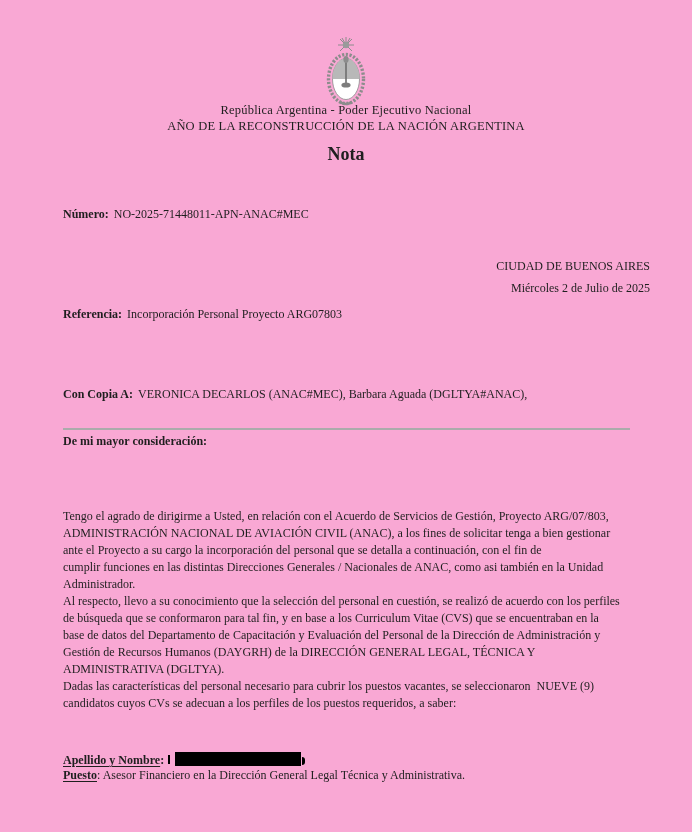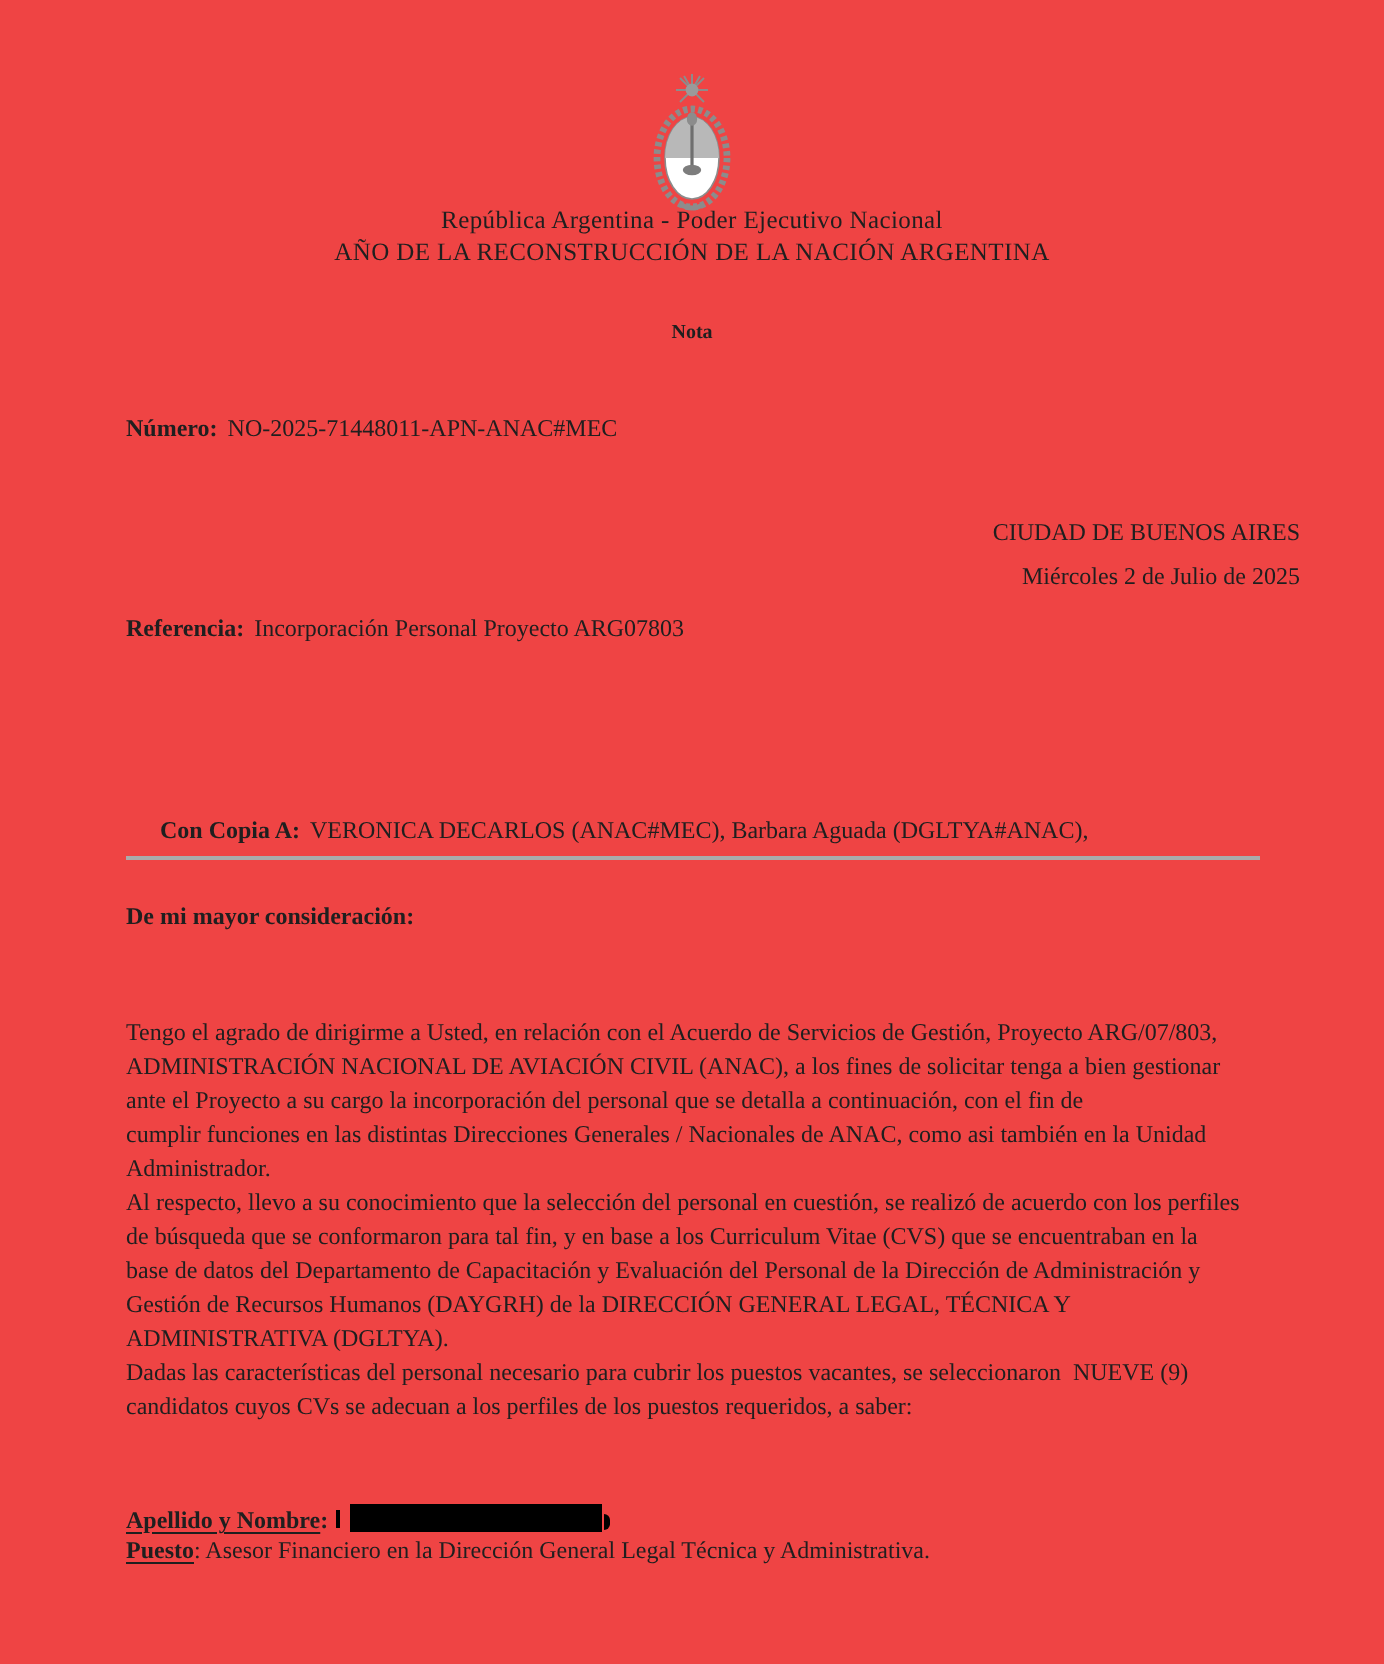--- a/index.html
+++ b/index.html
@@ -1,42 +1,42 @@
 <!DOCTYPE html>
 <html><head>
 <meta charset="utf-8">
 <style>
   html, body { margin: 0; padding: 0; background: #ffffff; }
   .page {
     position: relative;
     width: 692px;
     height: 832px;
-    background: #ef4444;
+    background: #f9a8d4;
     color: #1f1f1f;
     font-family: "Liberation Serif", "DejaVu Serif", serif;
     font-size: 12px;
     overflow: hidden;
   }
   .abs { position: absolute; }
   .centered { left: 0; width: 100%; text-align: center; }
   .lm { left: 63px; }
   .hdr { font-size: 12.5px; letter-spacing: 0.2px; }
   .bold { font-weight: bold; }
   .label { font-weight: bold; margin-right: 5px; }
   .crest-wrap { top: 36px; left: 50%; transform: translateX(-50%); width: 58px; height: 74px; }
   .hdr1 { top: 103px; }
   .hdr2 { top: 119px; }
-  .nota { top: 161px; font-size: 10px; }
+  .nota { top: 144px; font-size: 18px; }
   .numero { top: 207px; white-space: nowrap; }
   .dateblock { top: 255px; right: 42px; text-align: right; line-height: 22px; }
   .referencia { top: 307px; white-space: nowrap; }
   .to-line { top: 355px; white-space: nowrap; }
-  .cc-line { top: 408px; white-space: nowrap; margin-left: 17px; }
+  .cc-line { top: 387px; white-space: nowrap; }
   .rule { top: 428px; left: 63px; width: 567px; height: 0; border-top: 2px solid #ababab; }
-  .salutation { top: 451px; font-weight: bold; }
+  .salutation { top: 434px; font-weight: bold; }
   .body-block { top: 508px; line-height: 17px; }
   .body-line { white-space: pre; }
   .apellido-line { top: 752px; white-space: nowrap; }
   .puesto-line { top: 768px; white-space: nowrap; }
   .ul { text-decoration: underline; text-underline-offset: 2px; text-decoration-thickness: 1.3px; }
   .value-pre { white-space: pre; }
   .redaction-box {
     display: inline-block;
     width: 126px;
     height: 14px;

